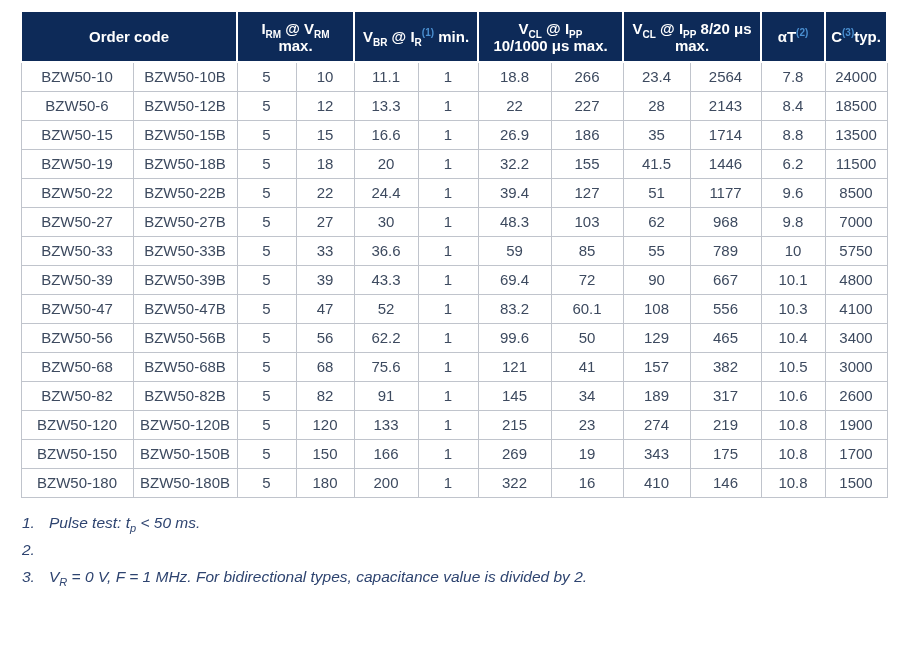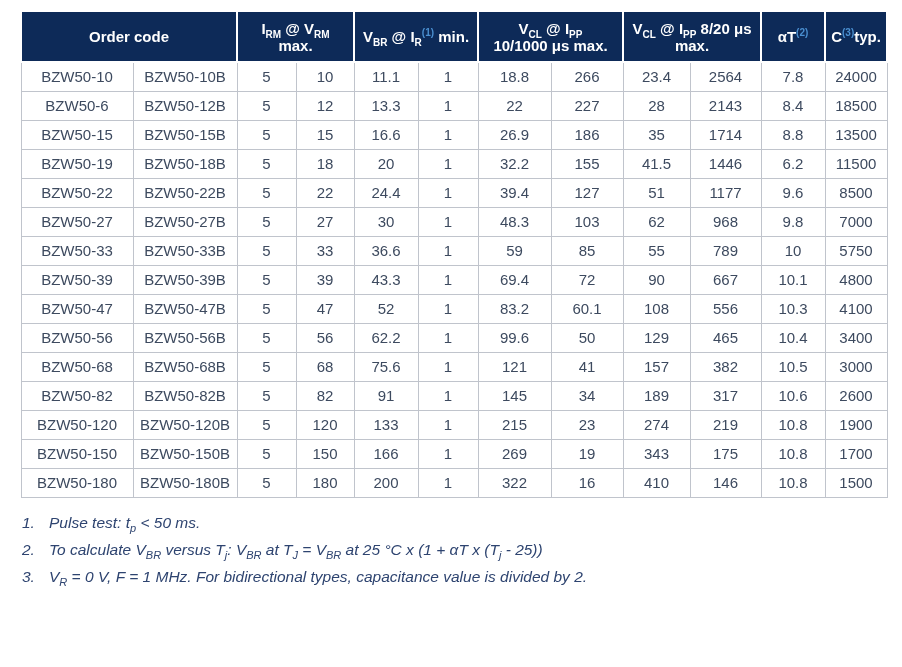--- a/index.html
+++ b/index.html
@@ -300,20 +300,19 @@
       </tbody>
   </table>
 
   <div class="notes">
       <div class="note">
         <span class="note-num">1.</span>
         <span class="note-text">Pulse test: t<sub>p</sub> &lt; 50 ms.</span>
       </div>
       <div class="note">
         <span class="note-num">2.</span>
-        <span class="note-text">To calculate V<sub>BR</sub> versus T<sub>j</sub>: V<sub>BR</sub> at T<sub>J</sub> = V<sub>BR</sub> at 25 °C x (1 + αT x (T<sub>j</sub> - 25))</span>
       </div>
       <div class="note">
         <span class="note-num">3.</span>
         <span class="note-text">V<sub>R</sub> = 0 V, F = 1 MHz. For bidirectional types, capacitance value is divided by 2.</span>
       </div>
     </div>
 </div>
 
 </body></html>

